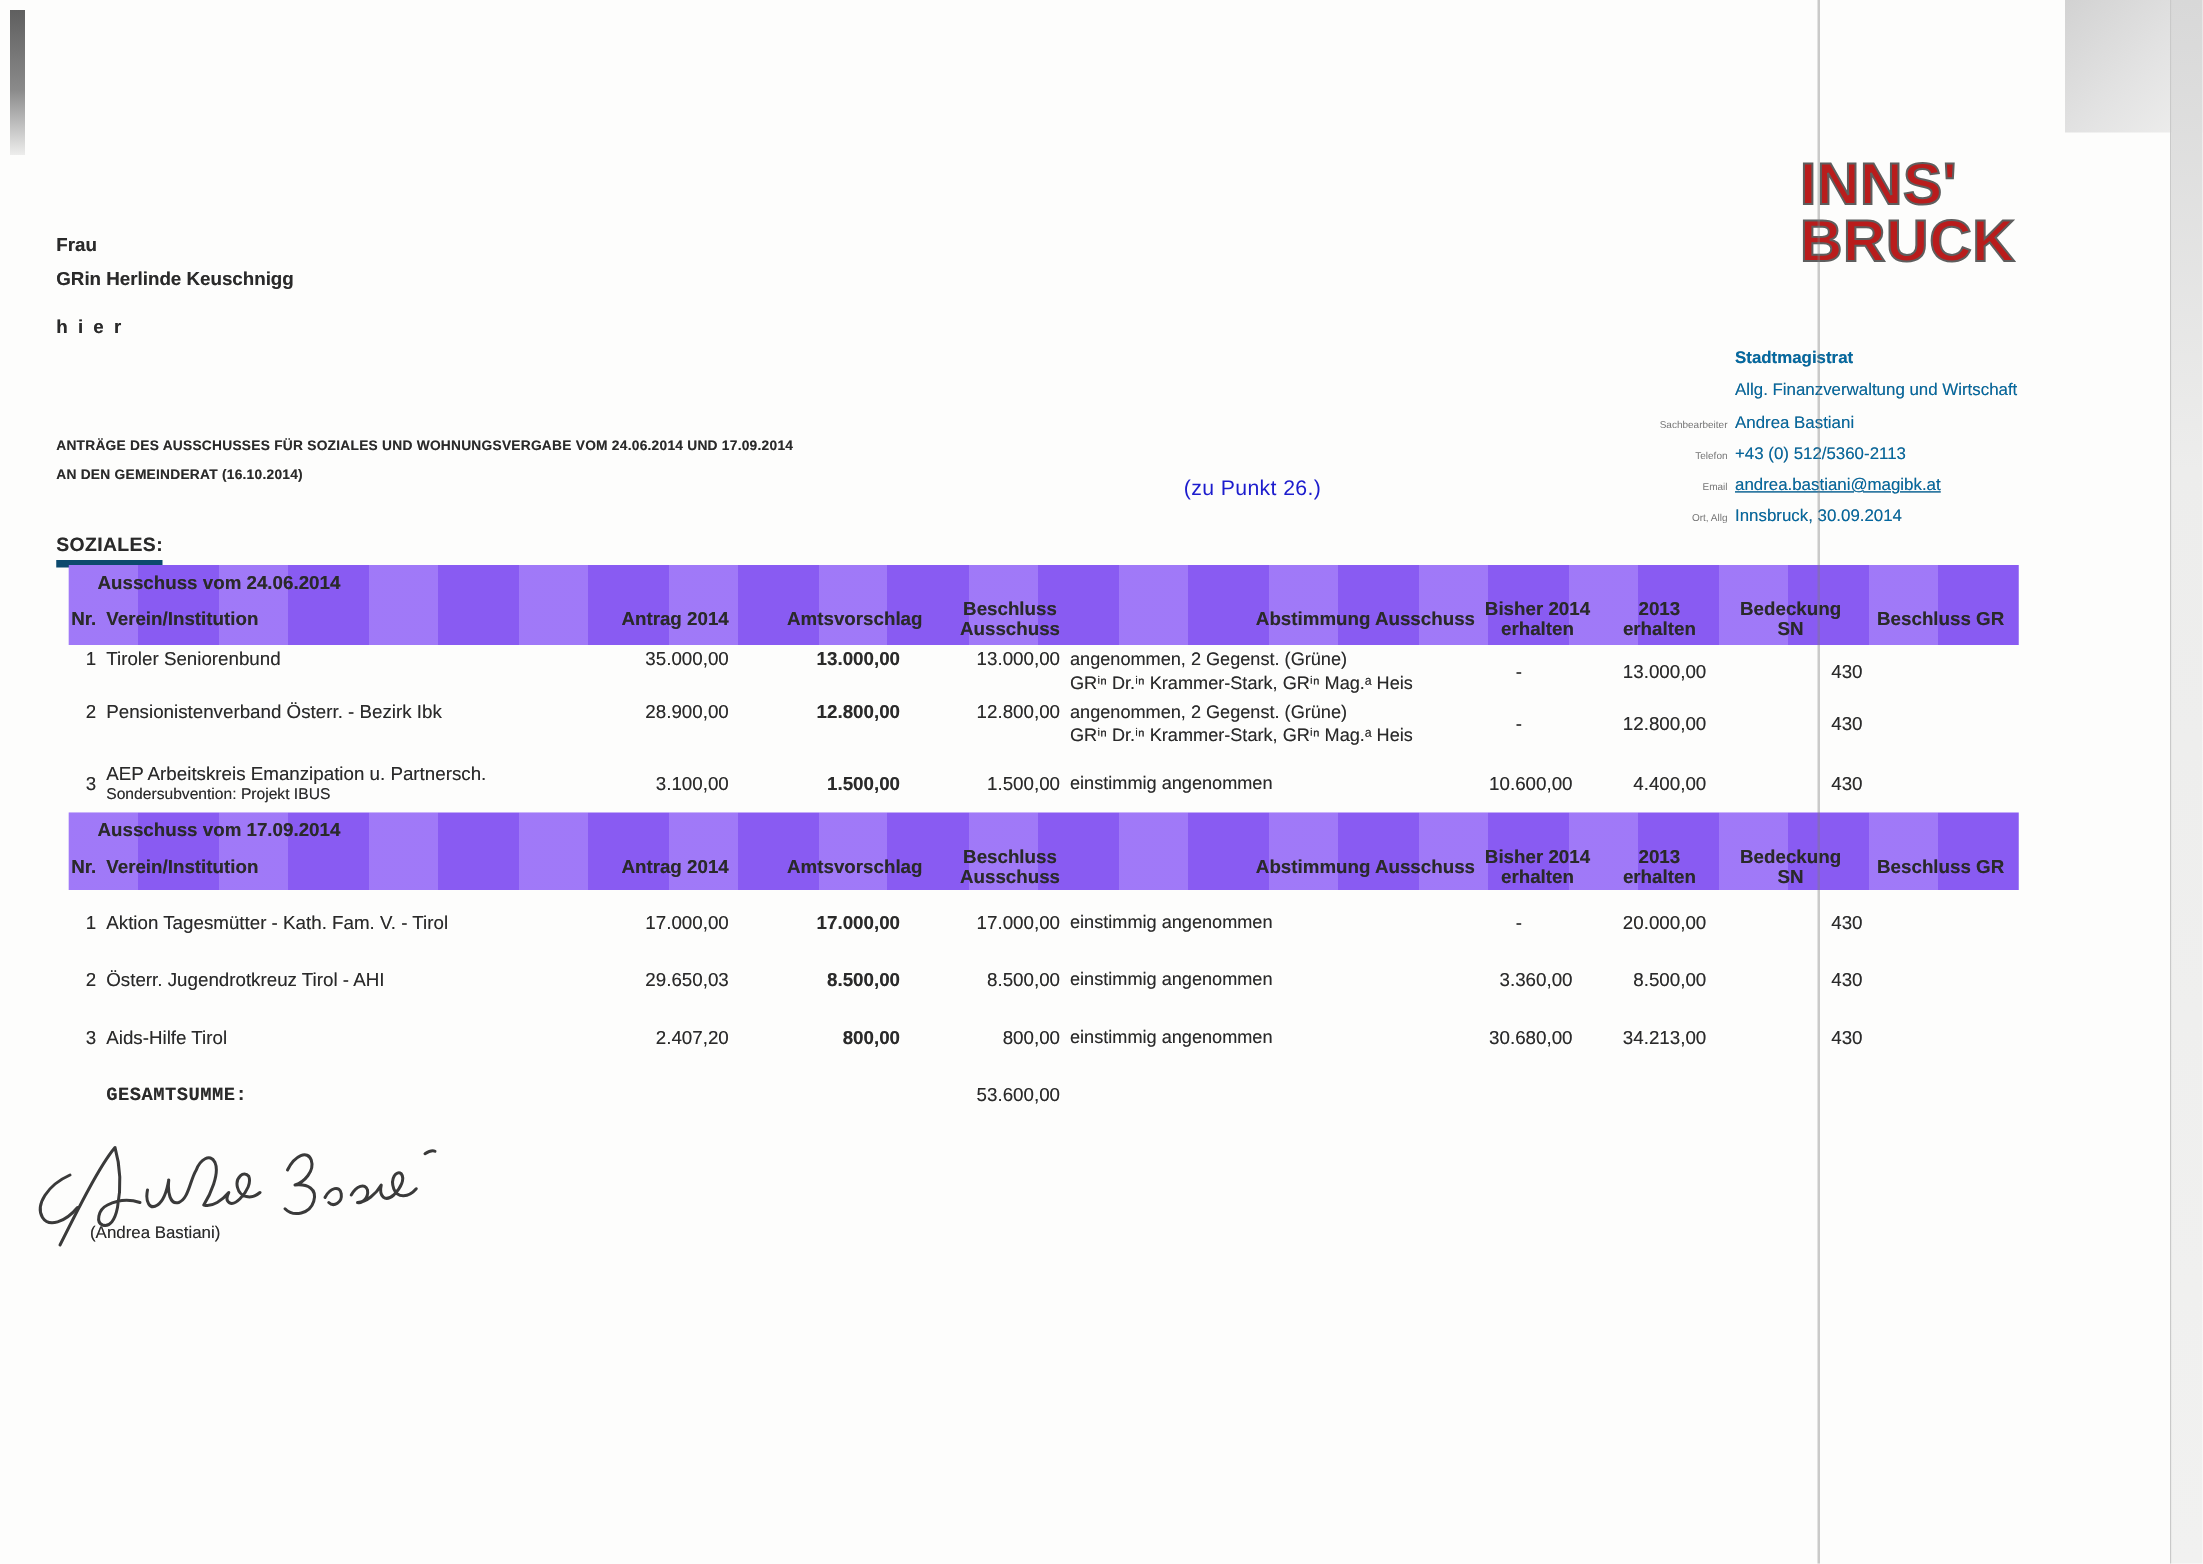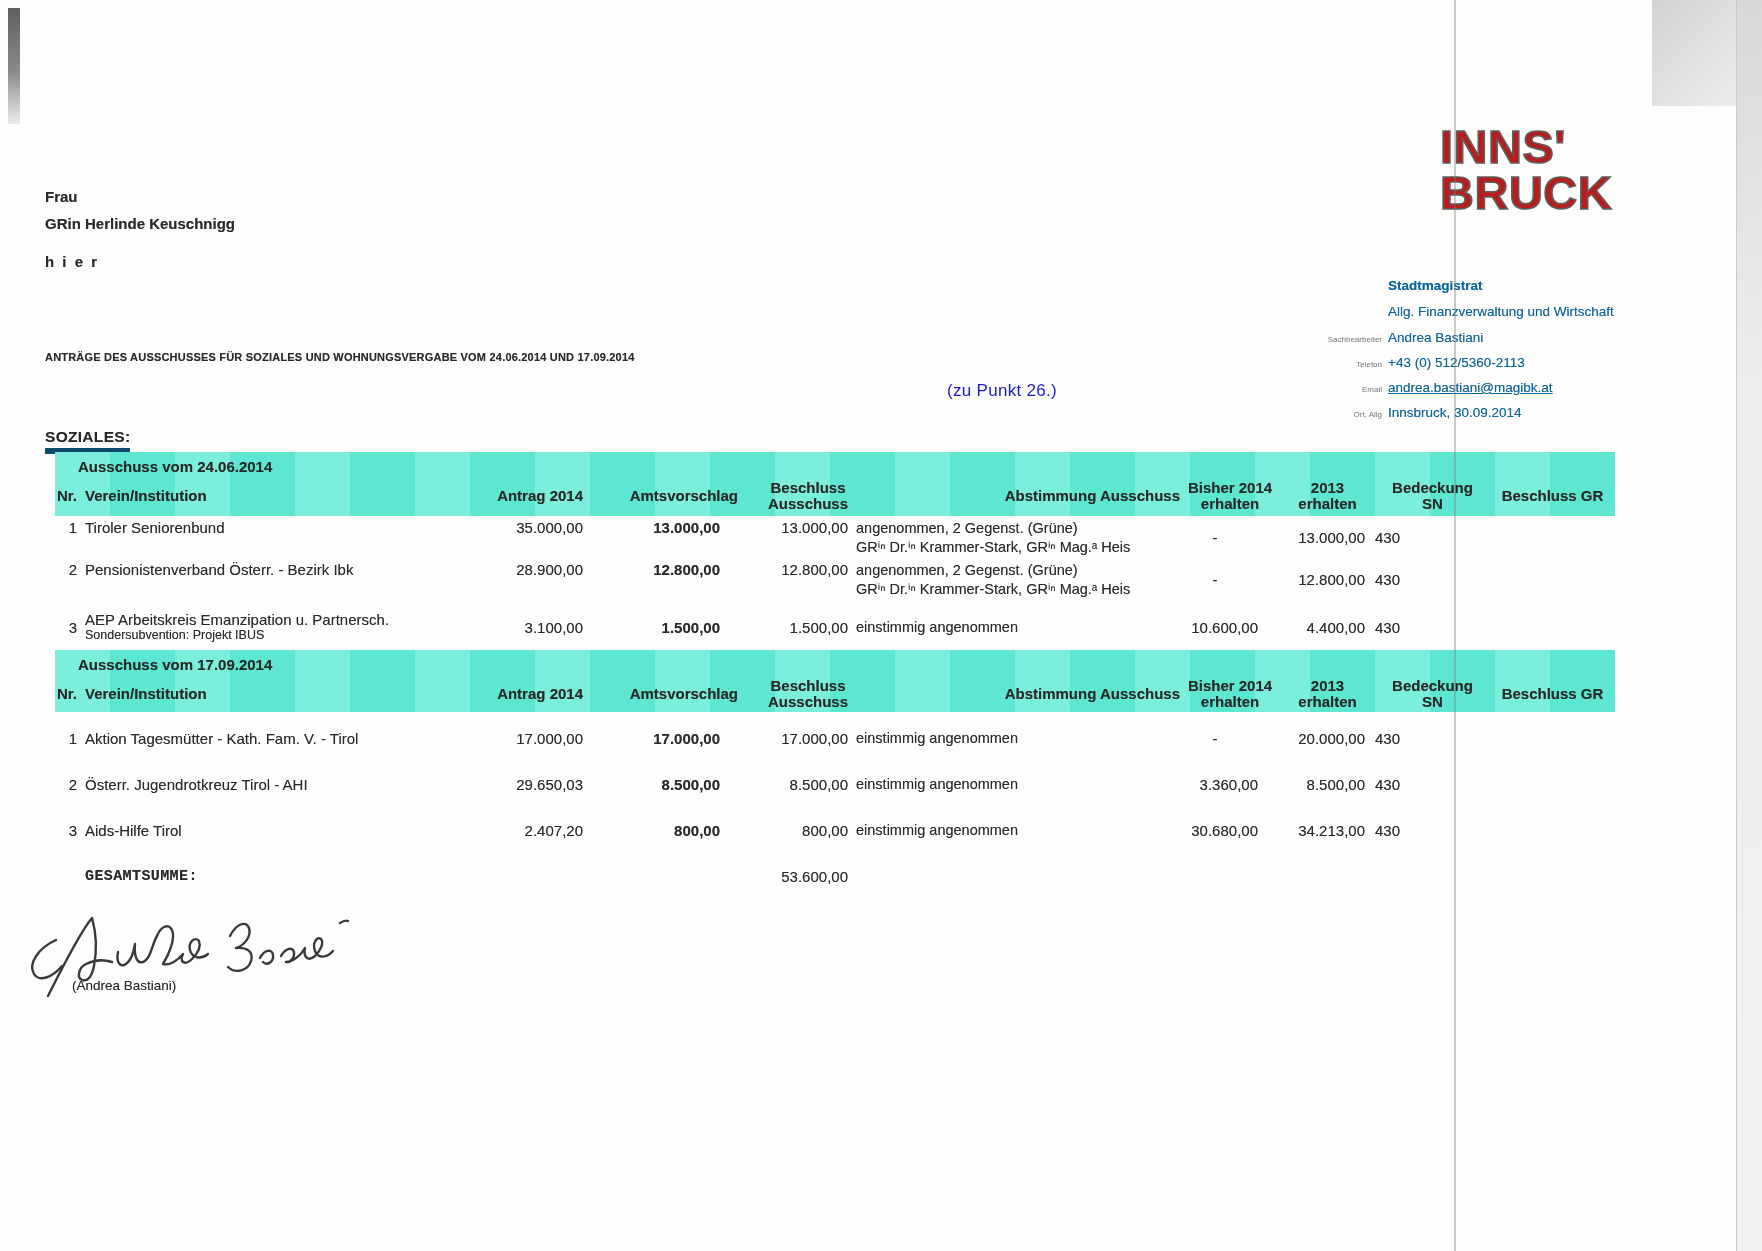--- a/index.html
+++ b/index.html
@@ -33,21 +33,21 @@
   .lh-dept{font-weight:bold}
   .u{text-decoration:underline}
 
   .title{left:45px;top:346px;font-weight:bold;font-size:11px;line-height:23px;letter-spacing:.2px;}
   .agenda{left:947px;top:381px;font-size:17px;color:#1c1ccd;letter-spacing:.3px;text-shadow:none;}
   .sec-head{left:45px;top:428px;font-weight:bold;font-size:15.5px;letter-spacing:.3px;
     border-bottom:6px solid #0c4a6e;padding-bottom:2px;}
 
   
   .grid{display:grid;grid-template-columns:22px 370px 136px 155px 112px 330px 100px 95px 115px 125px;}
-  .band{left:55px;width:1560px;background:#5eead4;}
+  .band{left:55px;width:1560px;background:#8b5cf6;}
   .band:before{content:"";position:absolute;inset:0;
     background:repeating-linear-gradient(90deg,rgba(255,255,255,.18) 0 55px,rgba(0,0,0,.015) 55px 120px);}
   .band-title{position:absolute;left:23px;top:6px;font-weight:bold;font-size:15px;}
   .band-grid{position:absolute;left:0;right:0;top:25px;height:37px;align-items:center;
     font-weight:bold;font-size:15px;line-height:16px;}
   .h-nr{text-align:right}
   .h-verein{padding-left:8px}
   .h-antrag,.h-amts,.h-abst{text-align:right}
   .h-besch{text-align:center;transform:translateX(14px)}
   .h-bisher,.h-2013,.h-bed,.h-gr{text-align:center}
@@ -59,21 +59,21 @@
   .c-nr{text-align:right}
   .c-verein{padding-left:8px}
   .verein2{font-size:12.5px;line-height:15px;}
   .c-antrag{text-align:right}
   .c-amts{text-align:right;padding-right:18px;font-weight:bold}
   .c-besch{text-align:right;padding-right:2px}
   .c-abst{padding-left:6px;font-size:14.5px;line-height:19px;}
   .c-bisher{text-align:right;padding-right:22px}
   .c-bisher.dash{text-align:center;padding-right:30px}
   .c-j2013{text-align:right;padding-right:10px}
-  .c-bed{text-align:left}
+  .c-bed{text-align:right}
 
   .total-label{grid-column:2;padding-left:8px;font-weight:bold;letter-spacing:.4px;font-family:Liberation Mono, monospace;}
   .total-value{grid-column:5;text-align:right;padding-right:2px;}
 
   .sig-caption{left:72px;top:978px;font-size:13.5px;}
   .sig-svg{left:22px;top:906px;}
 </style>
 </head>
 <body>
 
@@ -112,20 +112,21 @@
   <div class="lh-label">Email</div>
   <div class="lh-val u">andrea.bastiani@magibk.at</div>
 </div>
 <div class="abs lh-row" style="top:405px">
   <div class="lh-label">Ort, Allg</div>
   <div class="lh-val">Innsbruck, 30.09.2014</div>
 </div>
 
 <div class="abs title">
   <div>ANTRÄGE DES AUSSCHUSSES FÜR SOZIALES UND WOHNUNGSVERGABE VOM 24.06.2014 UND 17.09.2014</div>
+  <div>AN DEN GEMEINDERAT (16.10.2014)</div>
 </div>
 <div class="abs agenda">(zu Punkt 26.)</div>
 <div class="abs sec-head">SOZIALES:</div>
 
 <div class="abs band" style="top:452px;height:64px">
   <div class="band-title">Ausschuss vom 24.06.2014</div>
   <div class="band-grid grid">
     <div class="h-nr">Nr.</div>
     <div class="h-verein">Verein/Institution</div>
     <div class="h-antrag">Antrag 2014</div>

